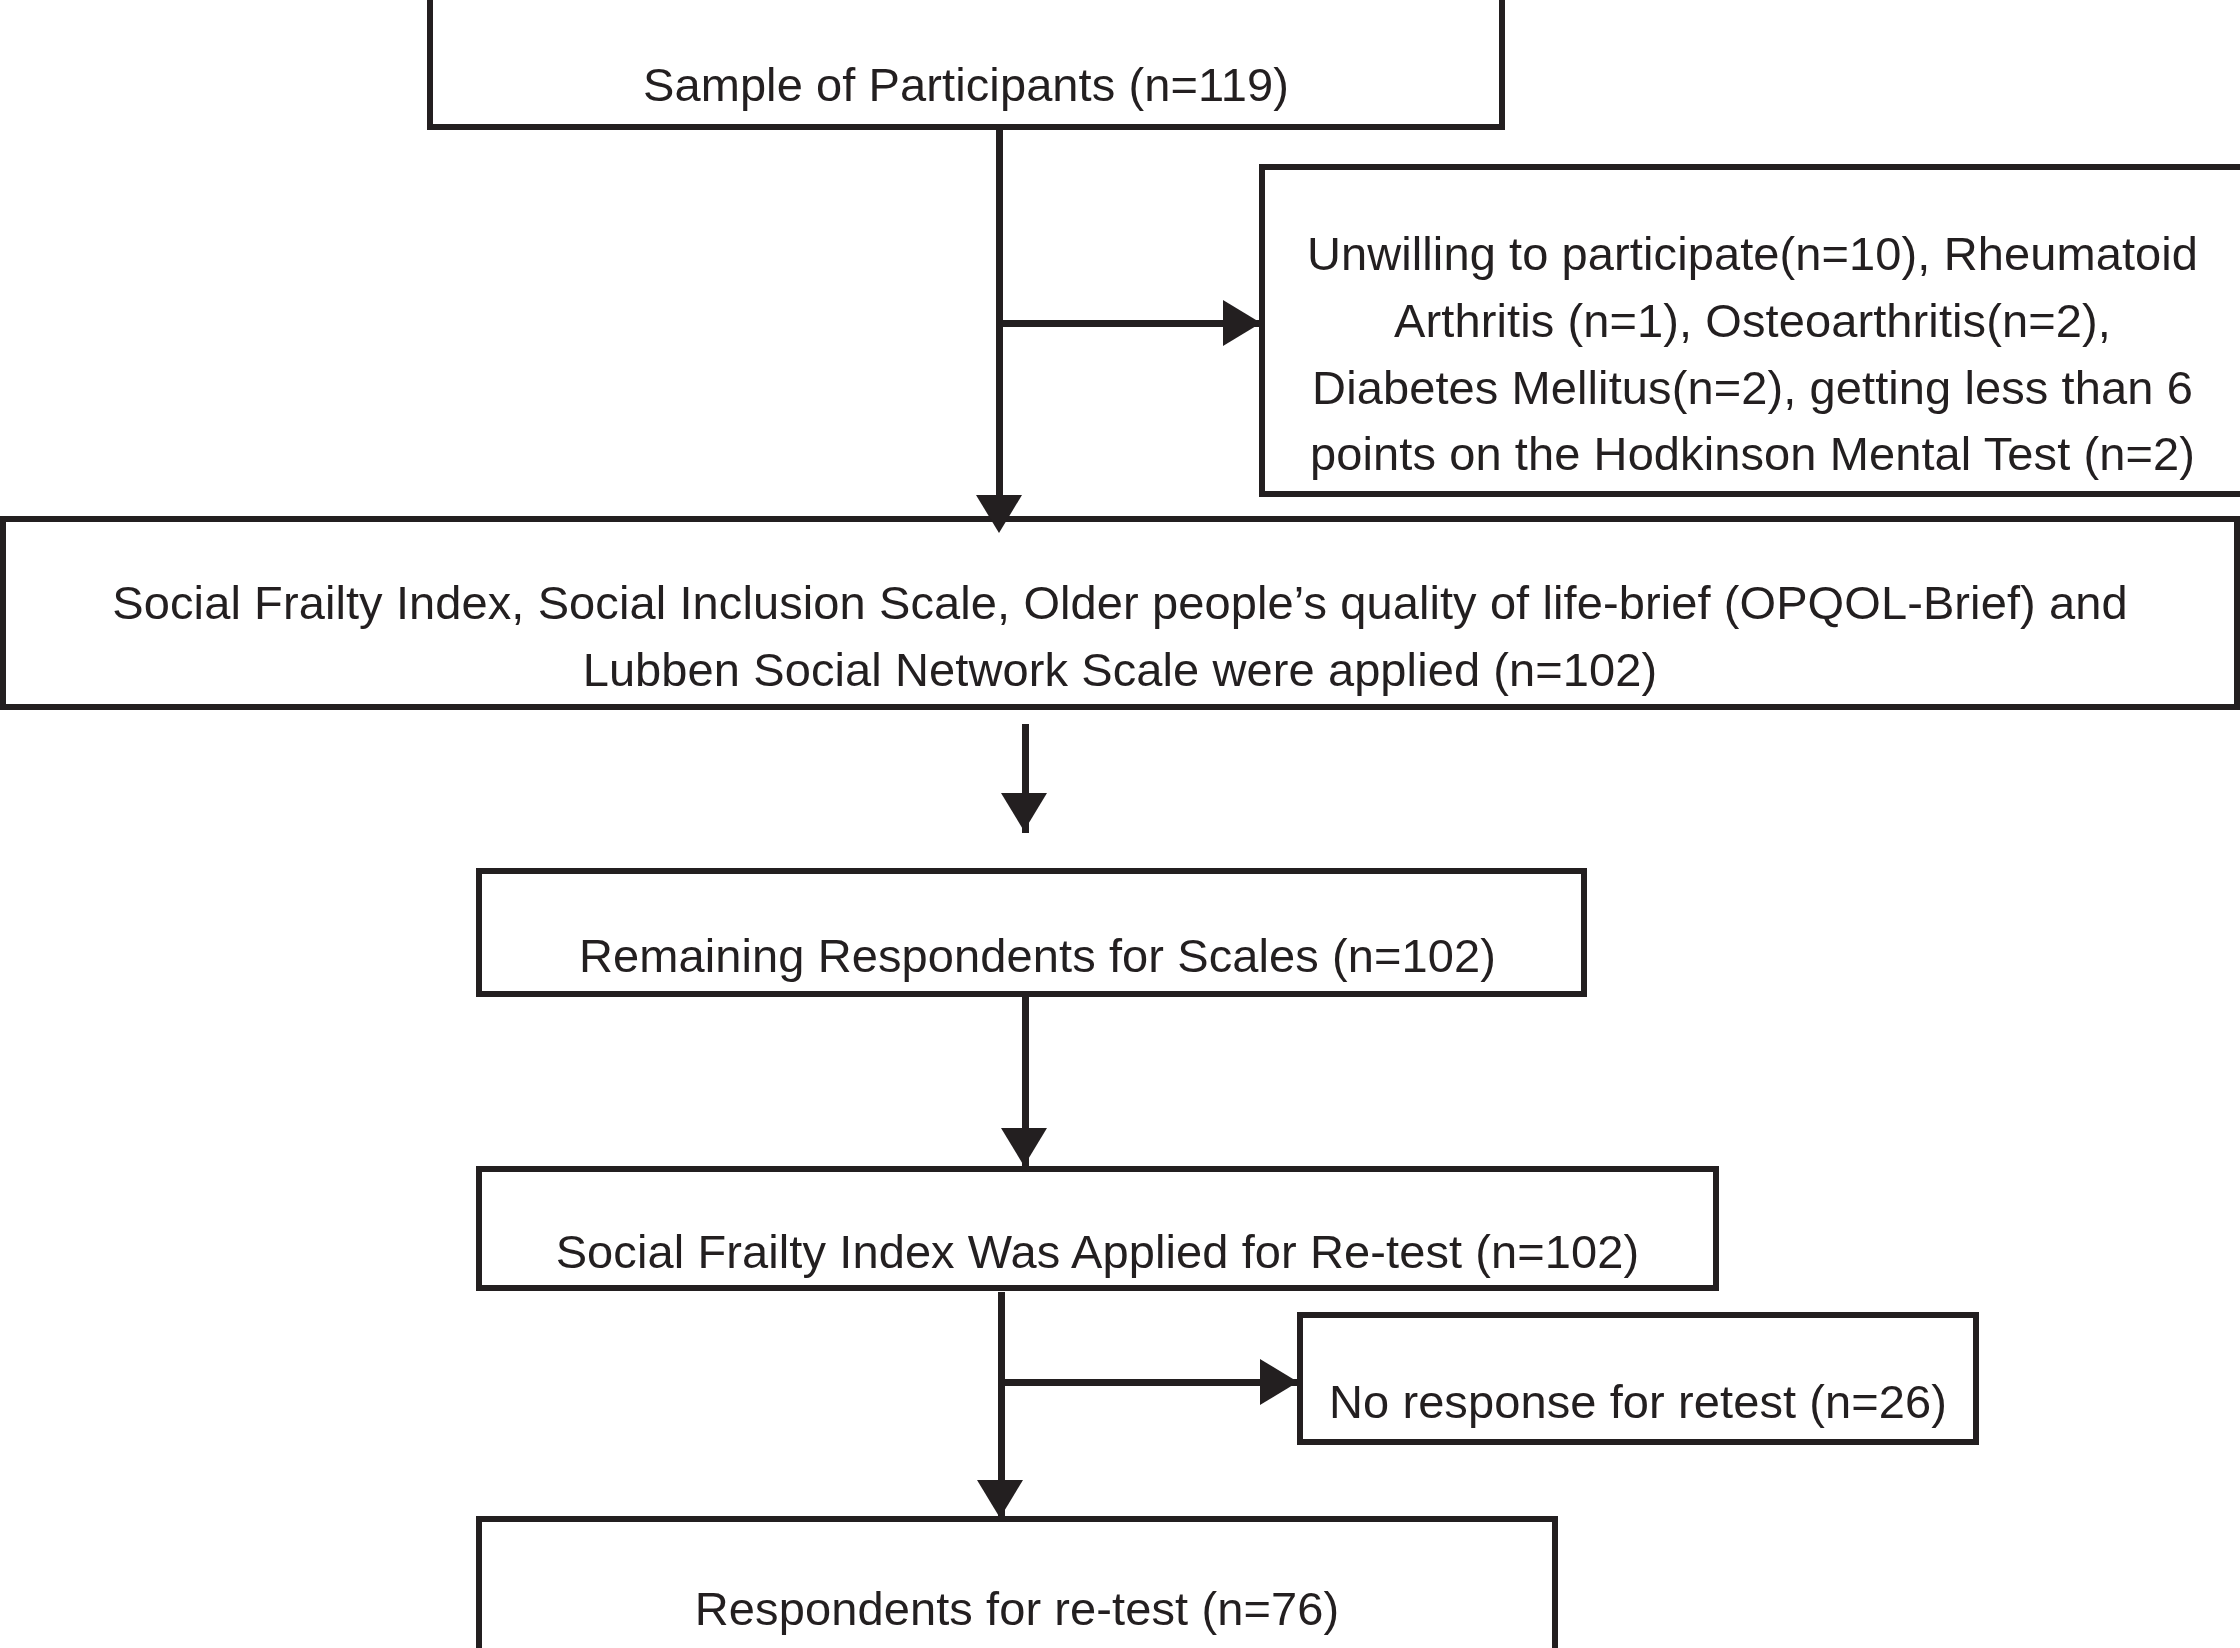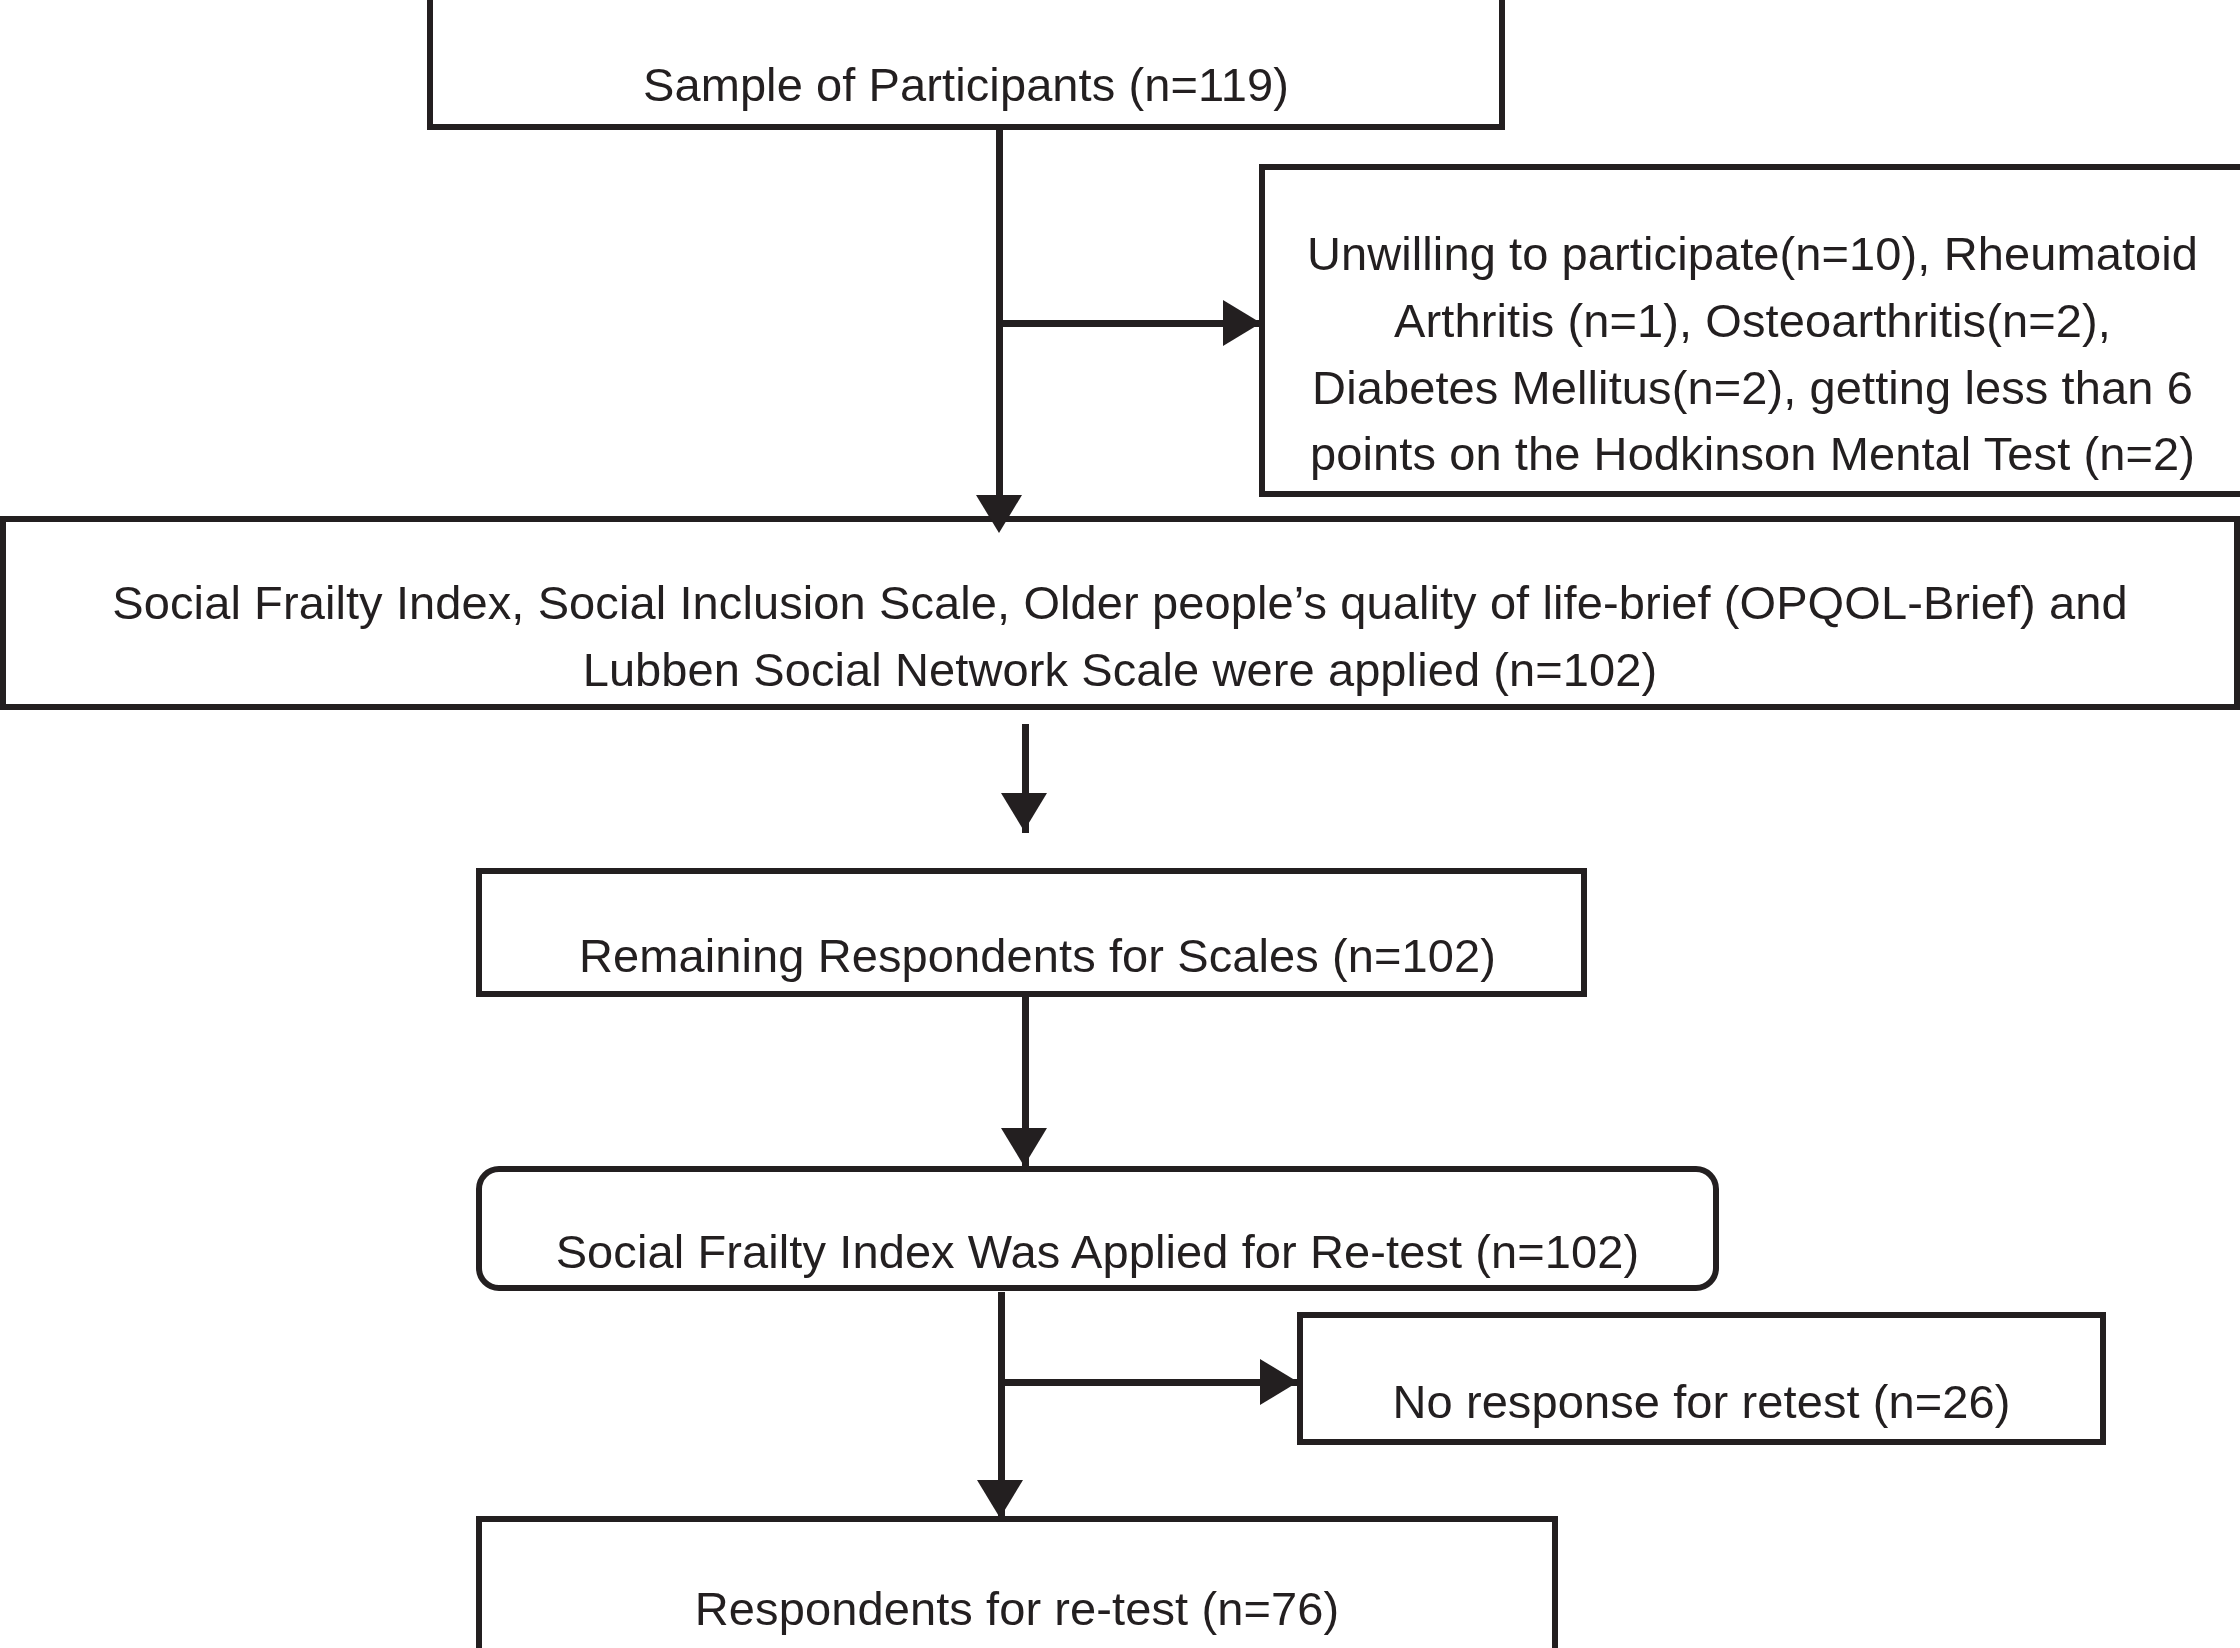--- a/index.html
+++ b/index.html
@@ -98,31 +98,31 @@
   <div class="conn-v" style="left:1022px; top:724px; height:109px;"></div>
   <div class="arrow-down" style="left:1001px; top:793px;"></div>
 
   <div class="node" style="left:476px; top:868px; width:1111px; height:129px;padding-left:12px;">
     <span class="label">Remaining Respondents for Scales (n=102)</span>
   </div>
 
   <div class="conn-v" style="left:1022px; top:958px; height:211px;"></div>
   <div class="arrow-down" style="left:1001px; top:1128px;"></div>
 
-  <div class="node" style="left:476px; top:1166px; width:1243px; height:125px;border-radius:23px;">
+  <div class="node" style="left:476px; top:1166px; width:1243px; height:125px;">
     <span class="label">Social Frailty Index Was Applied for Re-test (n=102)</span>
   </div>
 
   <div class="conn-v" style="left:998px; top:1292px; height:227px;"></div>
   <div class="arrow-down" style="left:977px; top:1480px;"></div>
 
   <div class="conn-h" style="left:998px; top:1379px; width:302px;"></div>
   <div class="arrow-right" style="left:1260px; top:1359px;"></div>
 
-  <div class="node" style="left:1297px; top:1312px; width:809px; height:133px;">
+  <div class="node" style="left:1297px; top:1312px; width:682px; height:133px;">
     <span class="label">No response for retest (n=26)</span>
   </div>
 
   <div class="node" style="left:476px; top:1516px; width:1082px; height:138px;">
     <span class="label">Respondents for re-test (n=76)</span>
   </div>
 
 </div>
 
 

